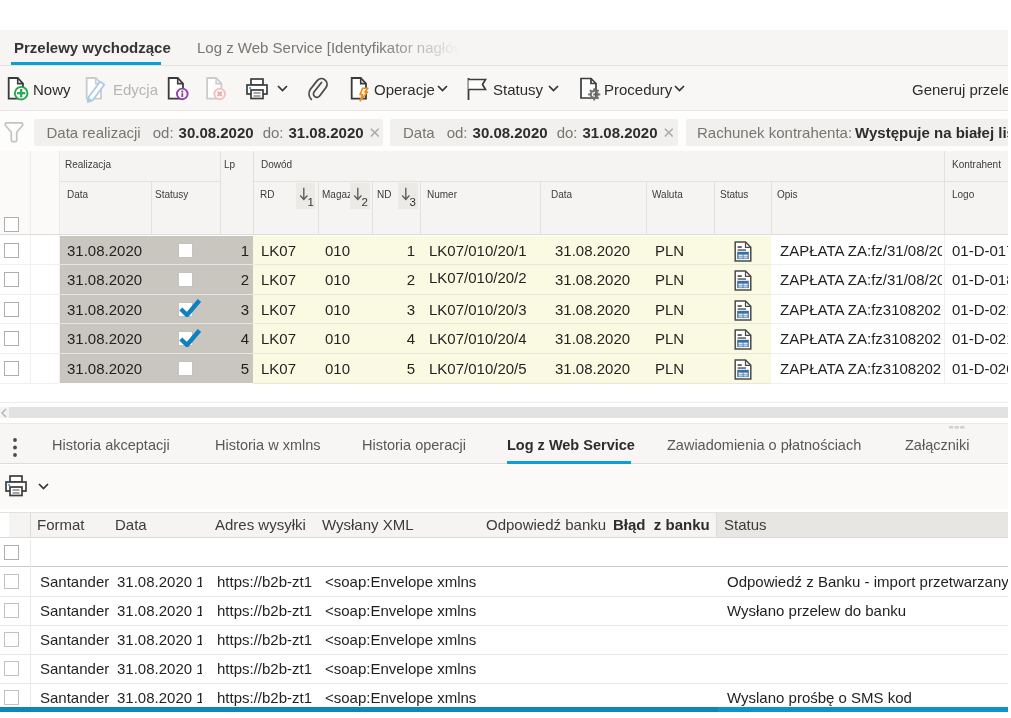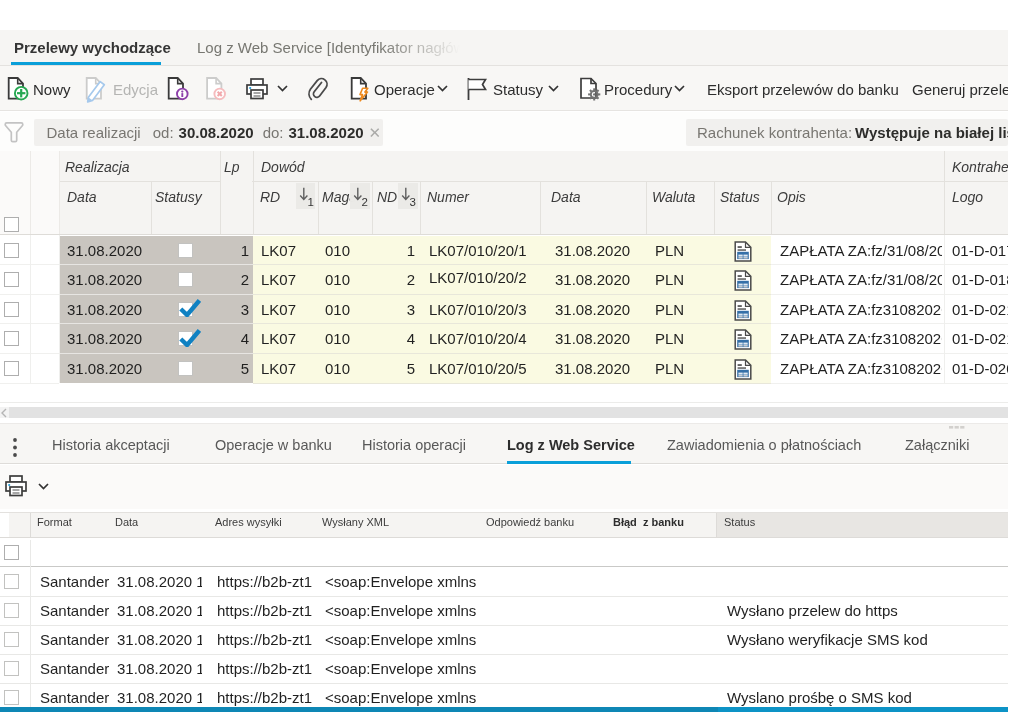--- a/index.html
+++ b/index.html
@@ -26,21 +26,21 @@
 
   
   #filterbar { position:absolute; left:0; top:112px; width:1008px; height:39px; background:rgba(253,253,252,0.99); }
   .chip { position:absolute; top:6.5px; height:27.5px; background:rgba(241,240,238,0.99); border-radius:2px; font-size:15px; color:rgba(118,116,111,0.99); line-height:27.5px; white-space:nowrap; overflow:hidden; }
   .chip b { color:rgba(43,42,40,0.99); }
   .chx { margin-left:5px; color:rgba(169,169,167,0.99); font-size:15px; }
 
   
   .hline { position:absolute; height:1px; background:#e3e1dd; }
   .vline { position:absolute; width:1px; background:#e3e1dd; }
-  .hdrtxt { position:absolute; font-size:14px; color:rgba(58,58,58,0.99); white-space:nowrap;font-style:italic; }
+  .hdrtxt { position:absolute; font-size:10px; color:rgba(58,58,58,0.99); white-space:nowrap; }
   .celltxt { position:absolute; font-size:15px; color:rgba(29,29,29,0.99); white-space:nowrap; }
 
   #grid1hdr { position:absolute; left:0; top:151px; width:1008px; height:84px; background:#fff; }
   #grid1rows { position:absolute; left:0; top:235px; width:1011px; height:148px; }
   .g1row { position:absolute; left:0; width:1008px; height:29.6px; }
   .g1gray { position:absolute; left:59px; top:0; width:193.5px; height:100%; background:rgba(200,196,190,0.99); }
   .g1yel { position:absolute; left:252.5px; top:0; width:518.5px; height:100%; background:rgba(250,250,226,0.99); }
   .g1sep1 { position:absolute; left:59px; top:28.7px; width:193.5px; height:1px; background:rgba(255,255,255,0.55); }
   .g1sep3 { position:absolute; left:252.5px; top:28.7px; width:518.5px; height:1px; background:#e8e7da; }
   .g1sep4 { position:absolute; left:771px; top:28.7px; width:237px; height:1px; background:#f0f0ee; }
@@ -49,21 +49,21 @@
 
   .cb { position:absolute; width:15px; height:15px; background:#fff; border:1.5px solid #aeaeae; }
   .cb.lite { border-color:#c2c2c0; }
 
   
   #btabs { position:absolute; left:0; top:422.5px; width:1008px; height:41px; background:rgba(247,246,244,0.99); border-top:1px solid #eceae8; border-bottom:1px solid #dedcd9; }
   .btab { position:absolute; top:13.5px; font-size:14.5px; color:rgba(86,86,86,0.99); white-space:nowrap; }
   .btab.active { font-weight:bold; color:rgba(43,43,43,0.99); }
 
   #grid2hdr { position:absolute; left:0; top:512px; width:1008px; height:26px; background:rgba(245,244,242,0.99); border-top:1px solid #e3e1de; border-bottom:1px solid #dddbd8; }
-  .h2txt { position:absolute; top:2.5px; font-size:11px; color:rgba(58,58,58,0.99); white-space:nowrap; }
+  .h2txt { position:absolute; top:2.5px; font-size:15px; color:rgba(58,58,58,0.99); white-space:nowrap; }
 
   #bluebar { position:absolute; left:0; top:707px; width:1008px; height:5px; background:#0d93c6; }
   .g2row { position:absolute; left:0; width:1008px; height:29px;text-decoration:underline; }
 </style>
 </head>
 <body>
 <div id="app">
 
 
   <div id="doctabs">
@@ -155,29 +155,29 @@
         <rect x="10.6" y="12.8" width="2.1" height="2.1" transform="rotate(45 11.65 13.85)"></rect>
         <rect x="17.7" y="19.9" width="2.1" height="2.1" transform="rotate(45 18.75 20.95)"></rect>
         <rect x="17.7" y="12.8" width="2.1" height="2.1" transform="rotate(-45 18.75 13.85)"></rect>
         <rect x="10.6" y="19.9" width="2.1" height="2.1" transform="rotate(-45 11.65 20.95)"></rect>
       </g>
     </svg>
     <div class="tbtxt" style="left:604px">Procedury</div>
     <svg class="abs" style="left:674px;top:19px" width="11" height="7" viewBox="0 0 11 7">
       <path d="M1 1 L5.5 5.5 L10 1" fill="none" stroke="#333" stroke-width="1.7"></path>
     </svg>
-    <div class="tbtxt" style="left:707px">Eksport przelewów do banku</div>
     <div class="tbtxt" style="left:912px">Generuj przelew</div>
   </div>
 
   <div id="filterbar">
     <svg class="abs" style="left:3px;top:9px" width="22" height="23" viewBox="0 0 22 23">
       <path d="M2.2 3.4 Q2.2 1.9 3.7 1.9 H18.3 Q19.8 1.9 19.8 3.4 Q19.8 4.1 19.3 4.7 L13.7 11.3 V19.2 Q13.7 20.6 12.3 20.6 H9.7 Q8.3 20.6 8.3 19.2 V11.3 L2.7 4.7 Q2.2 4.1 2.2 3.4 Z" fill="none" stroke="#c3c3c3" stroke-width="1.7" stroke-linejoin="round"></path>
     </svg>
     <div class="chip" style="left:33.5px;width:349px"><span style="margin-left:13px">Data realizacji</span><span style="margin-left:12px">od:</span><b style="margin-left:5px">30.08.2020</b><span style="margin-left:9px">do:</span><b style="margin-left:5px">31.08.2020</b><span class="chx">✕</span></div>
+    <div class="chip" style="left:390px;width:287.5px"><span style="margin-left:13px">Data</span><span style="margin-left:12px">od:</span><b style="margin-left:5px">30.08.2020</b><span style="margin-left:9px">do:</span><b style="margin-left:5px">31.08.2020</b><span class="chx">✕</span></div>
     <div class="chip" style="left:686px;width:322px"><span style="margin-left:11px">Rachunek kontrahenta:</span><b style="margin-left:3px">Występuje na białej liście</b></div>
   </div>
 
   <div id="grid1hdr">
     <div class="abs" style="left:59px;top:0;width:949px;height:84px;background:rgba(245,244,242,0.99)"></div>
     <div class="abs" style="left:0;top:0;width:59px;height:84px;background:rgba(251,250,249,0.99)"></div>
 
     <div class="hdrtxt" style="left:65px;top:8px">Realizacja</div>
     <div class="hdrtxt" style="left:224px;top:8px">Lp</div>
     <div class="hdrtxt" style="left:261px;top:8px">Dowód</div>
@@ -407,21 +407,21 @@
     <path d="M6 1 L2 5 L6 9" fill="none" stroke="#b5b5b5" stroke-width="1.4"></path>
   </svg>
 
   <div id="btabs">
     <svg class="abs" style="left:12px;top:12.5px" width="6" height="24" viewBox="0 0 6 24">
       <circle cx="3" cy="4" r="1.9" fill="#4a4a4a"></circle>
       <circle cx="3" cy="11.5" r="1.9" fill="#4a4a4a"></circle>
       <circle cx="3" cy="19" r="1.9" fill="#4a4a4a"></circle>
     </svg>
     <div class="btab" style="left:52px">Historia akceptacji</div>
-    <div class="btab" style="left:215px">Operacje w banku</div>
+    <div class="btab" style="left:215px">Historia w xmlns</div>
     <div class="btab" style="left:362px">Historia operacji</div>
     <div class="btab active" style="left:507px">Log z Web Service</div>
     <div class="abs" style="left:507px;top:37px;width:124px;height:3.5px;background:#0a9fd9"></div>
     <div class="btab" style="left:667px">Zawiadomienia o płatnościach</div>
     <div class="btab" style="left:905px">Załączniki</div>
     <div class="abs" style="left:949px;top:2.5px;width:16px;height:3px">
       <svg width="16" height="3" viewBox="0 0 16 3">
         <rect x="0" y="0" width="4.2" height="2.6" fill="#d2d0cd"></rect>
         <rect x="5.6" y="0" width="4.2" height="2.6" fill="#d2d0cd"></rect>
         <rect x="11.2" y="0" width="4.2" height="2.6" fill="#d2d0cd"></rect>
@@ -459,38 +459,38 @@
 
   <div id="grid2rows">
     <div class="cb" style="left:4px;top:545px"></div>
     <div class="hline" style="left:0;top:566px;width:1008px;background:#c9c9c7"></div>
     <div class="g2row" style="top:567px">
       <div class="cb lite" style="left:4px;top:6.5px"></div>
       <div class="celltxt" style="left:40px;top:6px">Santander</div>
       <div class="celltxt" style="left:117px;top:6px;width:85px;overflow:hidden">31.08.2020 13:52</div>
       <div class="celltxt" style="left:217px;top:6px;width:95px;overflow:hidden">https://b2b-zt1.santander</div>
       <div class="celltxt" style="left:325px;top:6px;width:152px;overflow:hidden">&lt;soap:Envelope xmlns:soap=</div>
+      <div class="celltxt" style="left:727px;top:6px">Odpowiedź z Banku - import przetwarzany</div>
       <div class="hline" style="left:0;top:29px;width:1008px;background:#e8e8e6"></div>
     </div>
     <div class="g2row" style="top:596px">
       <div class="cb lite" style="left:4px;top:6.5px"></div>
       <div class="celltxt" style="left:40px;top:6px">Santander</div>
       <div class="celltxt" style="left:117px;top:6px;width:85px;overflow:hidden">31.08.2020 13:51</div>
       <div class="celltxt" style="left:217px;top:6px;width:95px;overflow:hidden">https://b2b-zt1.santander</div>
       <div class="celltxt" style="left:325px;top:6px;width:152px;overflow:hidden">&lt;soap:Envelope xmlns:soap=</div>
-      <div class="celltxt" style="left:727px;top:6px">Wysłano przelew do https</div>
+      <div class="celltxt" style="left:727px;top:6px">Wysłano przelew do banku</div>
       <div class="hline" style="left:0;top:29px;width:1008px;background:#e8e8e6"></div>
     </div>
     <div class="g2row" style="top:625px">
       <div class="cb lite" style="left:4px;top:6.5px"></div>
       <div class="celltxt" style="left:40px;top:6px">Santander</div>
       <div class="celltxt" style="left:117px;top:6px;width:85px;overflow:hidden">31.08.2020 13:50</div>
       <div class="celltxt" style="left:217px;top:6px;width:95px;overflow:hidden">https://b2b-zt1.santander</div>
       <div class="celltxt" style="left:325px;top:6px;width:152px;overflow:hidden">&lt;soap:Envelope xmlns:soap=</div>
-      <div class="celltxt" style="left:727px;top:6px">Wysłano weryfikacje SMS kod</div>
       <div class="hline" style="left:0;top:29px;width:1008px;background:#e8e8e6"></div>
     </div>
     <div class="g2row" style="top:654px">
       <div class="cb lite" style="left:4px;top:6.5px"></div>
       <div class="celltxt" style="left:40px;top:6px">Santander</div>
       <div class="celltxt" style="left:117px;top:6px;width:85px;overflow:hidden">31.08.2020 13:49</div>
       <div class="celltxt" style="left:217px;top:6px;width:95px;overflow:hidden">https://b2b-zt1.santander</div>
       <div class="celltxt" style="left:325px;top:6px;width:152px;overflow:hidden">&lt;soap:Envelope xmlns:soap=</div>
       <div class="hline" style="left:0;top:29px;width:1008px;background:#e8e8e6"></div>
     </div>

